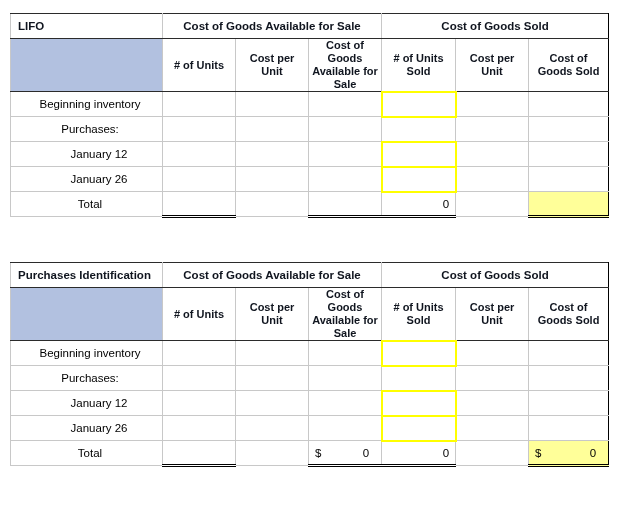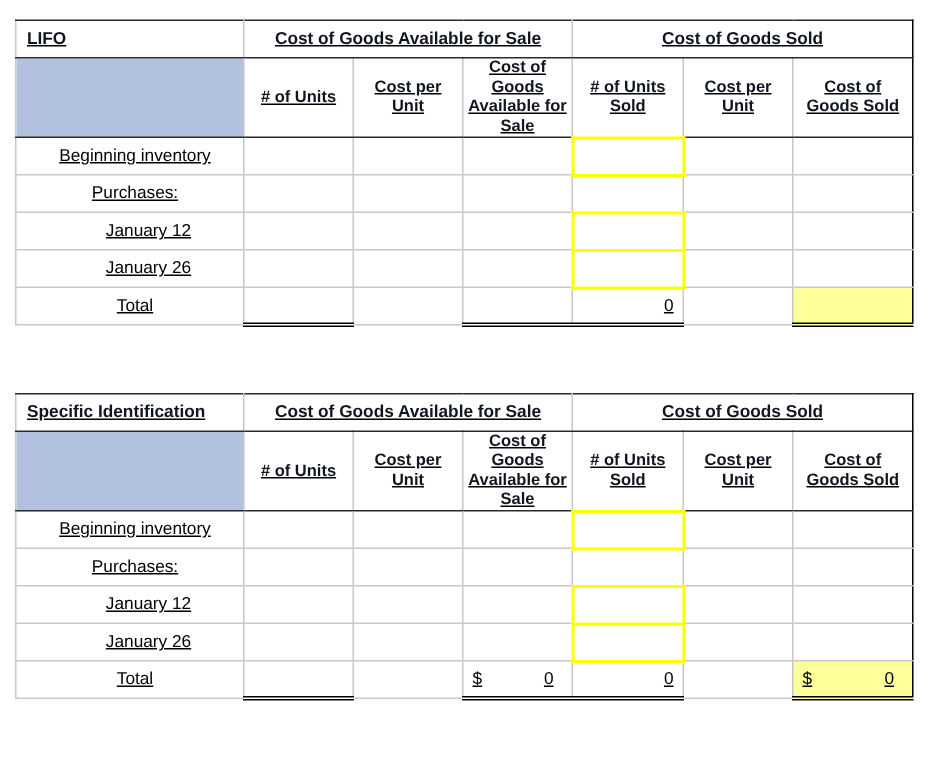--- a/index.html
+++ b/index.html
@@ -20,21 +20,20 @@
     position: relative;
     width: 625px;
     height: 507px;
     box-sizing: border-box;
   }
 
   .table-wrap {
     position: absolute;
     left: 10px;
     width: 598px;
-    text-decoration: underline;
   }
   #table-lifo  { top: 13px; }
   #table-spec  { top: 262px; }
 
   table.inv {
     border-collapse: collapse;
     table-layout: fixed;
     width: 598px;
     background: #ffffff;
   }
@@ -231,21 +230,21 @@
         <col class="c-label">
           <col class="c-u1">
           <col class="c-cp1">
           <col class="c-cg1">
         <col class="c-u2">
           <col class="c-cp2">
           <col class="c-cg2">
       </colgroup>
       <tbody>
         <tr>
-          <td class="hdr-title left">Specific Identification</td>
+          <td class="hdr-title left">Purchases Identification</td>
           <td class="hdr-title sep-left" colspan="3">Cost of Goods Available for Sale</td>
           <td class="hdr-title sep-left sep-right" colspan="3">Cost of Goods Sold</td>
         </tr>
         <tr>
           <td class="hdr-sub blank"></td>
           <td class="hdr-sub sep-left"># of Units</td>
           <td class="hdr-sub">Cost per Unit</td>
           <td class="hdr-sub">Cost of Goods Available for Sale</td>
           <td class="hdr-sub sep-left"># of Units Sold</td>
           <td class="hdr-sub">Cost per Unit</td>

